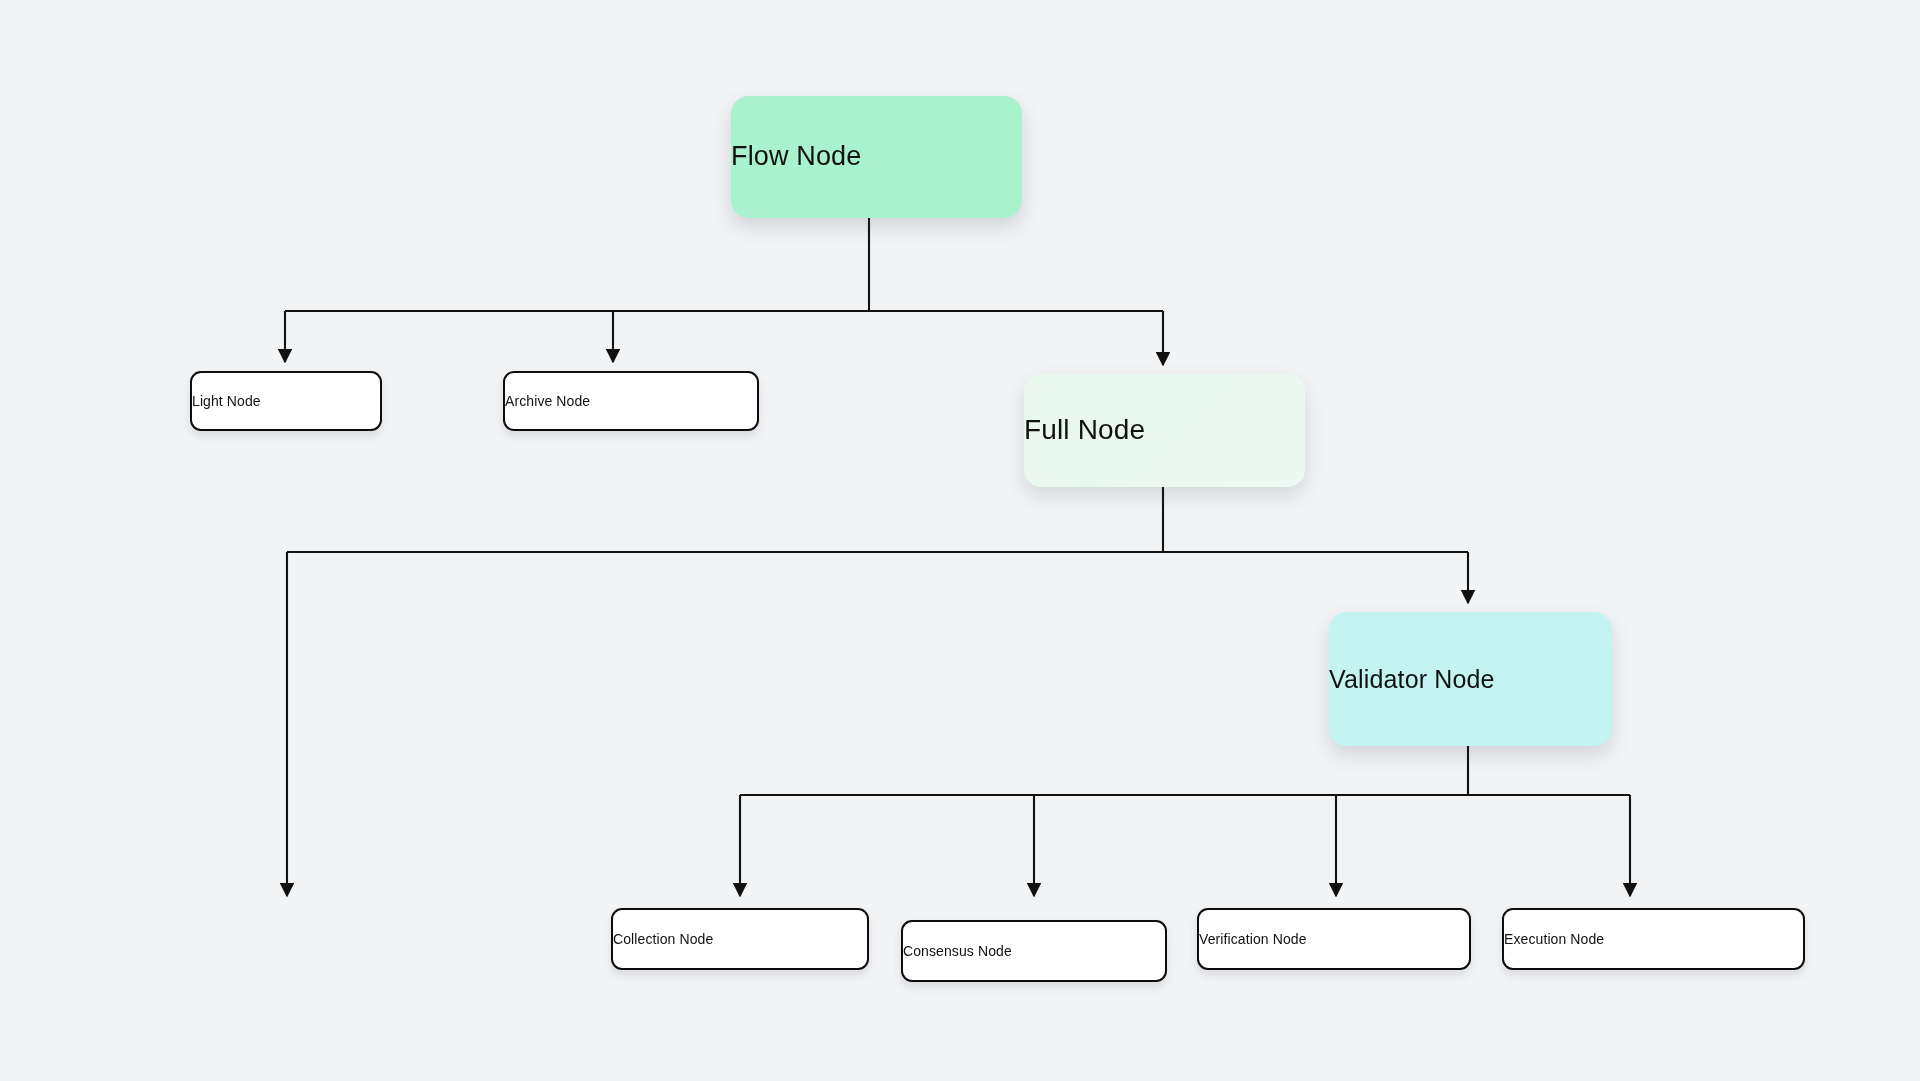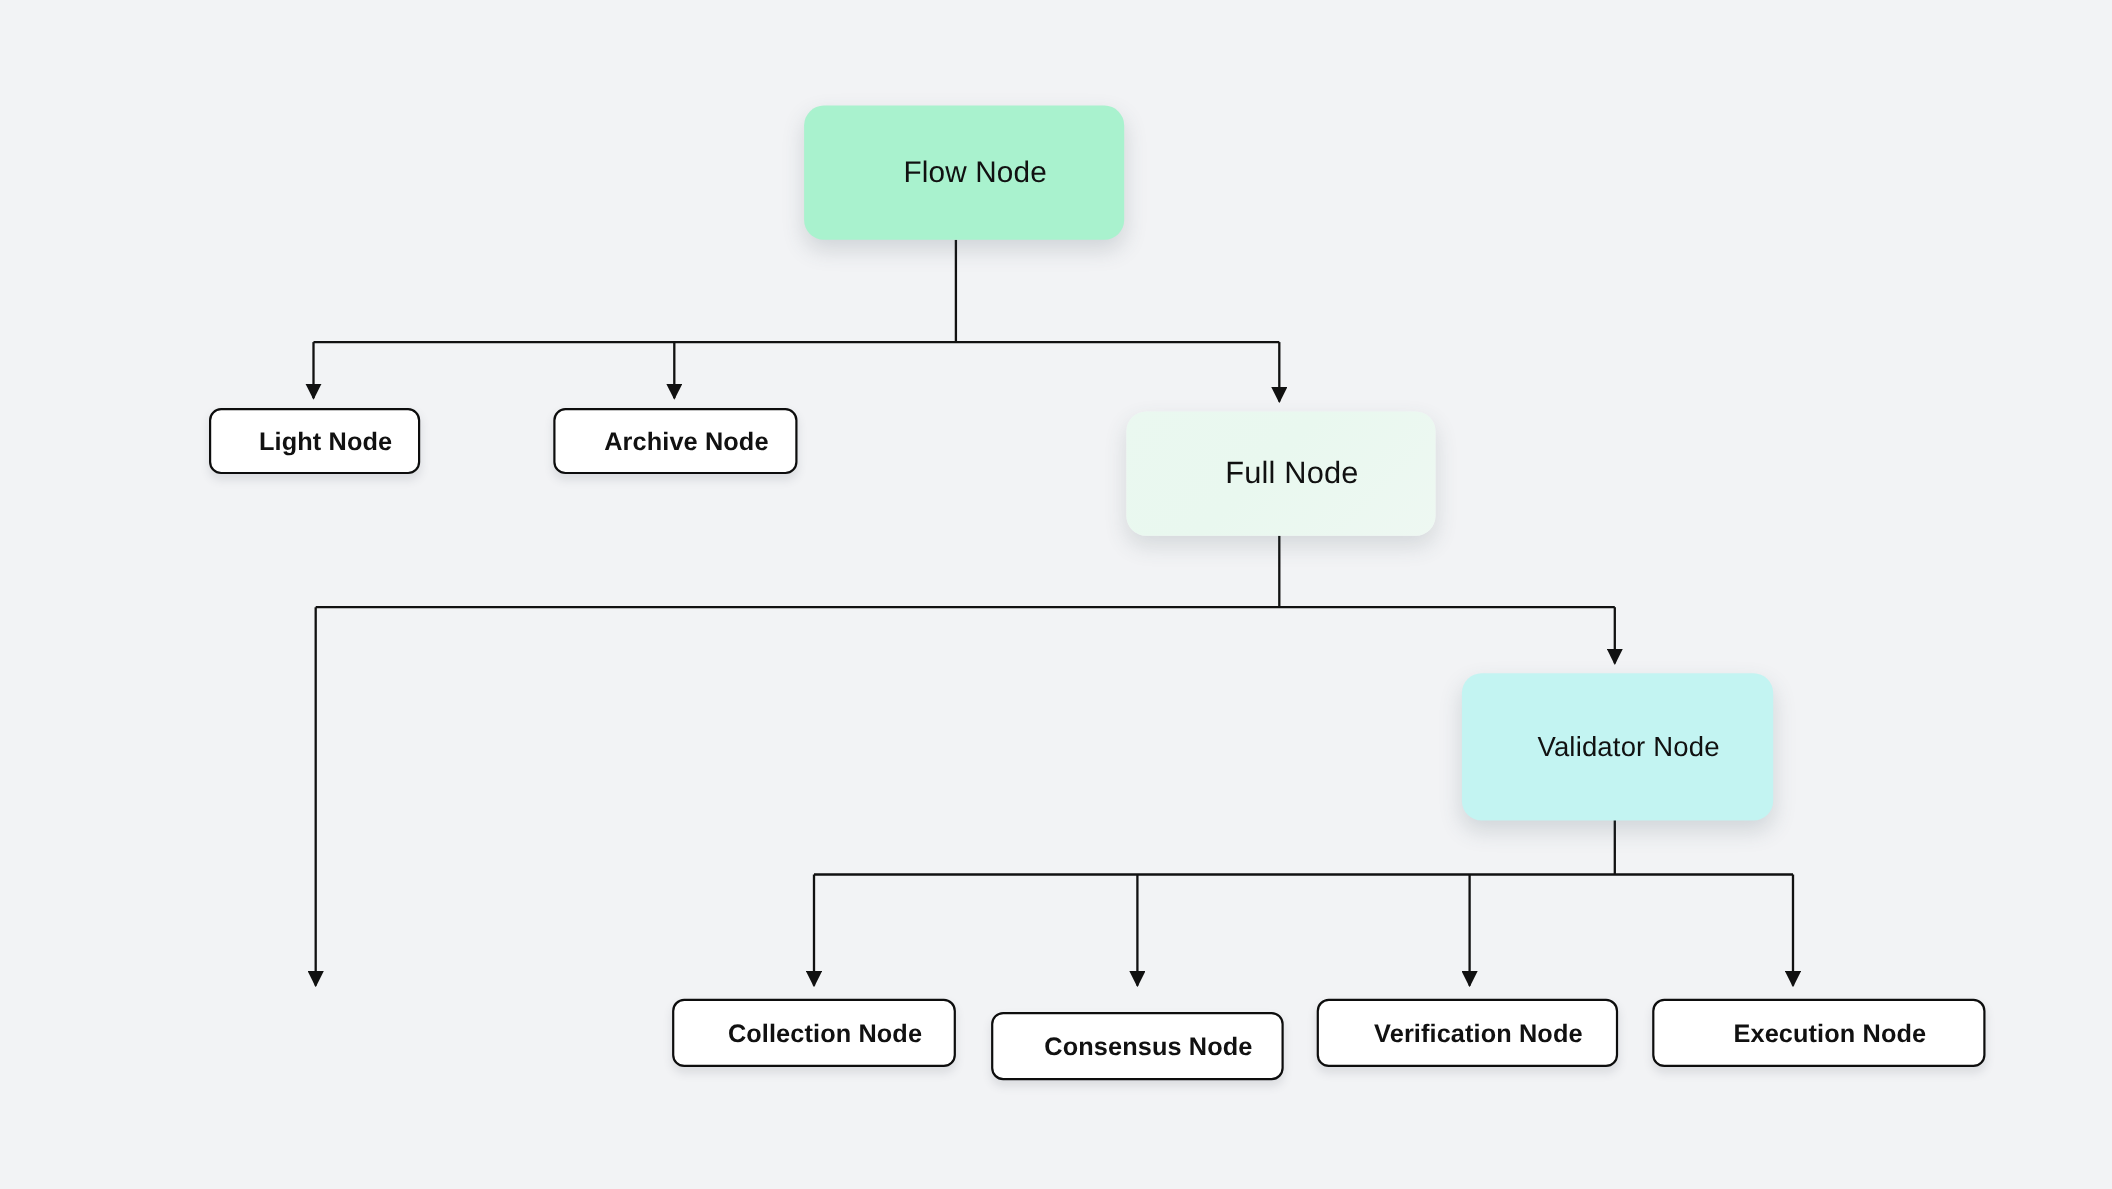--- a/index.html
+++ b/index.html
@@ -32,41 +32,39 @@
     width: 1920px;
     height: 1081px;
     pointer-events: none;
   }
 
   
   .node {
     position: absolute;
     display: flex;
     align-items: center;
-    justify-content: center;
     text-align: center;
     line-height: 1.15;
     color: #111111;
     user-select: none;
-    padding-left: 20px;
   }
 
   .node-label {
     display: block;
     white-space: nowrap;
   }
 
   
   .node.leaf {
     background: #ffffff;
     border: 2.2px solid #0d0d0d;
     border-radius: 11px;
     box-shadow: 0 5px 9px rgba(60, 70, 85, 0.13);
-    font-size: 23px;
-    font-weight: 700;
+    font-size: 14px;
+    font-weight: 400;
     letter-spacing: 0.1px;
   }
 
   
   .node.tinted {
     border: none;
     border-radius: 16px;
     font-weight: 400;
     letter-spacing: 0.15px;
   }
@@ -133,21 +131,21 @@
   </svg>
 
   <div class="node tinted level-root" style="left:731px; top:96px; width:291px; height:122px; background:#a9f2ce;">
     <span class="node-label">Flow Node</span>
   </div>
 
   <div class="node leaf" style="left:190px; top:371px; width:192px; height:60px;">
     <span class="node-label">Light Node</span>
   </div>
 
-  <div class="node leaf" style="left:503px; top:371px; width:222px; height:60px;">
+  <div class="node leaf" style="left:503px; top:371px; width:256px; height:60px;">
     <span class="node-label">Archive Node</span>
   </div>
 
   <div class="node tinted level-mid" style="left:1024px; top:374px; width:281px; height:113px;
               background:linear-gradient(135deg,#eaf8f0 0%,#e9f8ef 45%,#eef8f2 100%);">
     <span class="node-label">Full Node</span>
   </div>
 
 
   <div class="node tinted level-sub" style="left:1329px; top:612px; width:283px; height:134px; background:#c3f4f2;">

